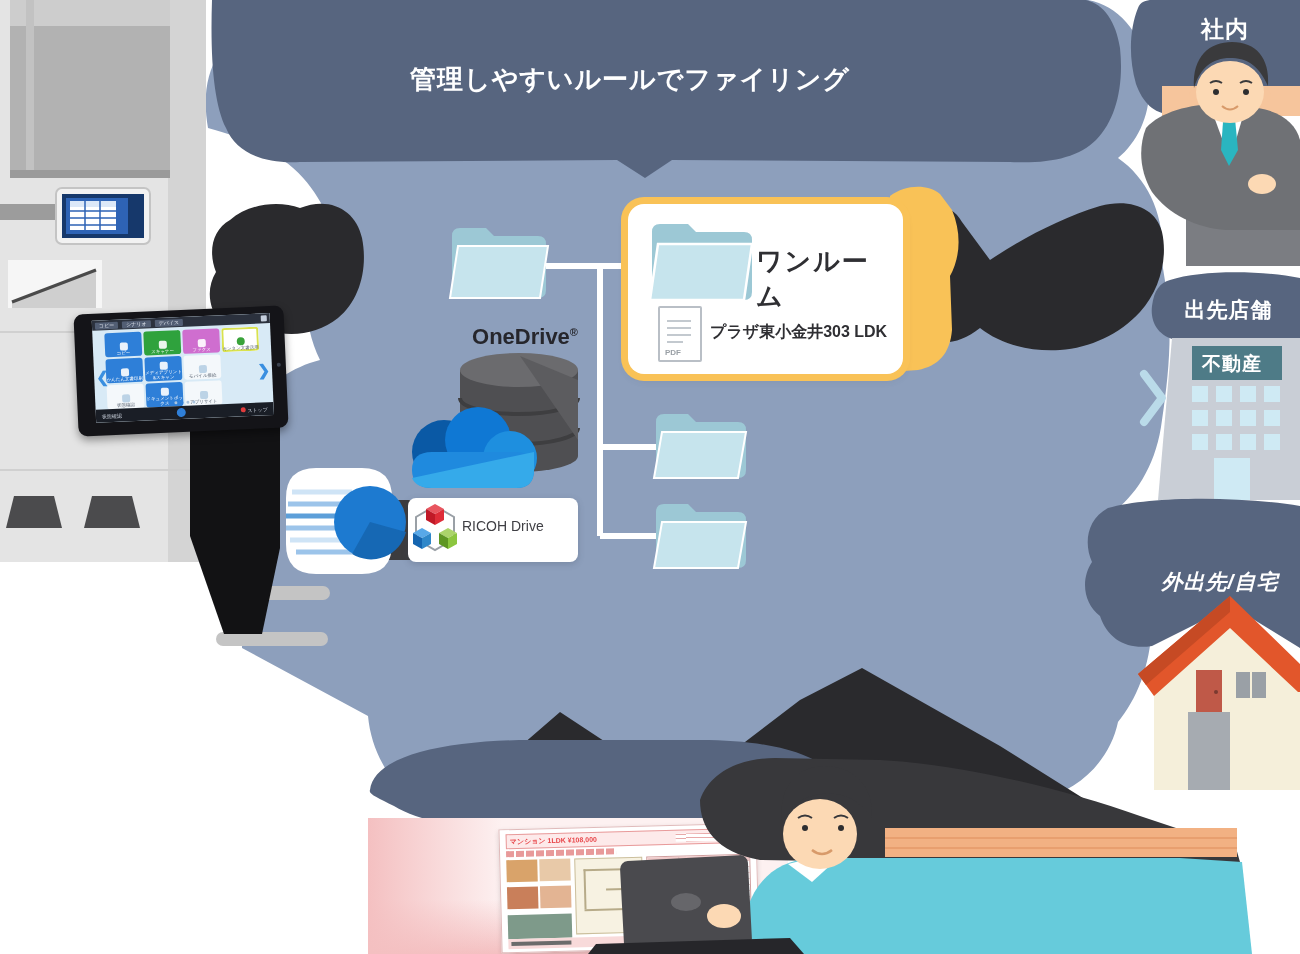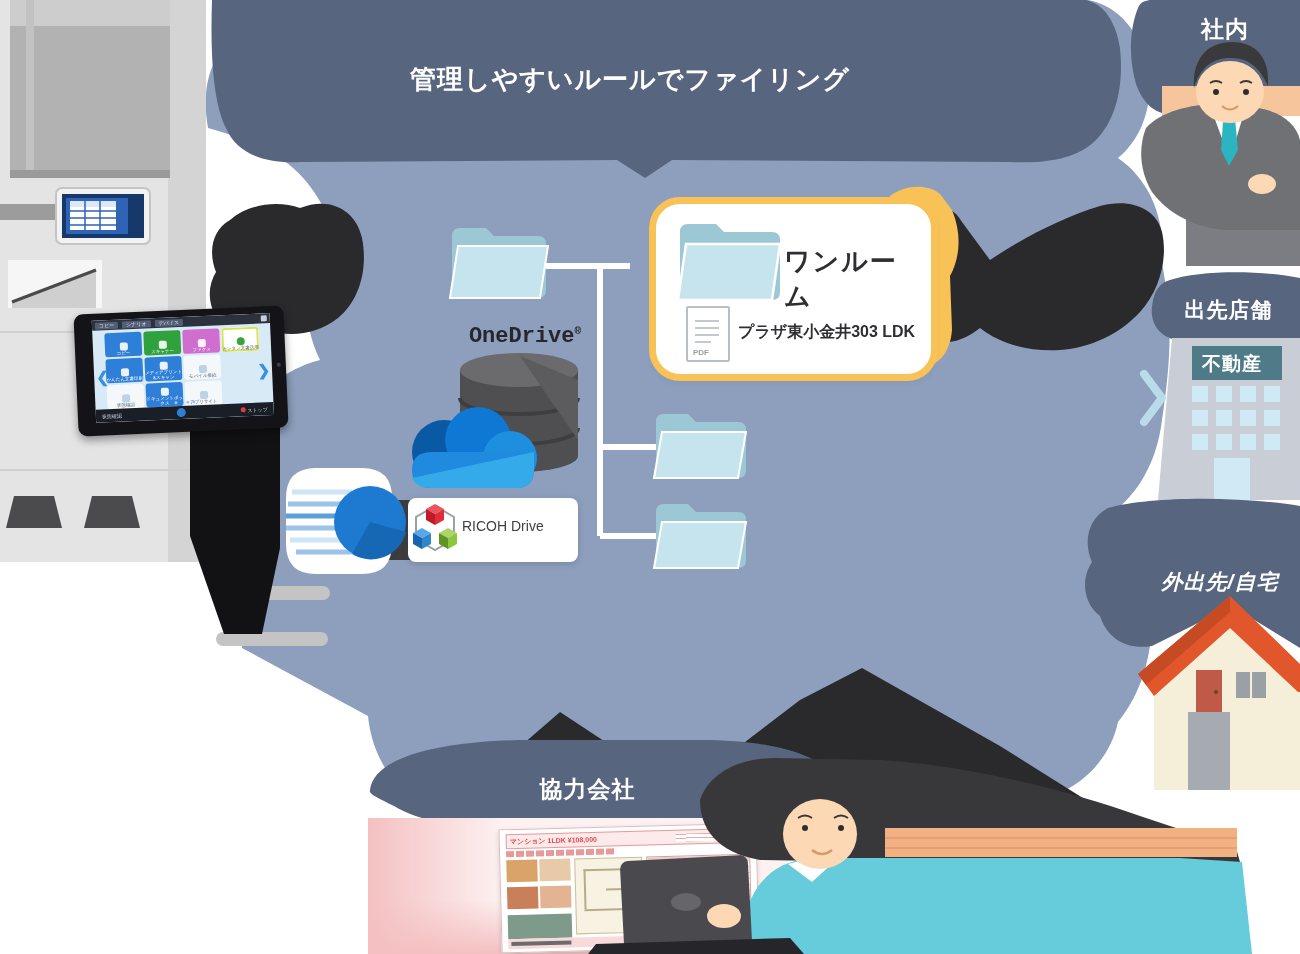--- a/index.html
+++ b/index.html
@@ -3,25 +3,25 @@
 <meta charset="utf-8">
 <style>
   html,body{margin:0;padding:0;background:#fff;}
   .stage{position:relative;width:1300px;height:954px;overflow:hidden;background:#fff;
          font-family:"Liberation Sans",sans-serif;}
   .stage svg{position:absolute;left:0;top:0;}
   .lbl{position:absolute;color:#fff;font-weight:700;text-align:center;letter-spacing:1px;}
   .banner-text{position:absolute;left:300px;top:60px;width:660px;text-align:center;
                color:#fff;font-weight:700;font-size:26px;line-height:38px;letter-spacing:1px;}
   .onedrive-label{position:absolute;left:455px;top:324px;width:140px;text-align:center;
-                  color:#26262c;font-weight:700;font-size:22px;font-family:Liberation Mono, monospace;}
+                  color:#26262c;font-weight:700;font-size:22px;}
   .onedrive-label .reg{font-size:11px;vertical-align:super;}
   
   .card{position:absolute;left:628px;top:204px;width:275px;height:170px;background:#fff;
-        border-radius:24px;box-shadow:0 0 0 7px #f9c257,0 4px 10px rgba(60,70,90,.25);margin-left:28px;}
+        border-radius:16px;box-shadow:0 0 0 7px #f9c257,0 4px 10px rgba(60,70,90,.25);}
   .card .folder-big{position:absolute;left:22px;top:16px;}
   .card .room{position:absolute;left:128px;top:40px;width:140px;font-size:26px;font-weight:700;
               color:#2f2f33;letter-spacing:2px;}
   .card .pdf{position:absolute;left:30px;top:102px;width:40px;height:52px;background:#fff;
              border:2px solid #b9bfc6;border-radius:2px;}
   .card .pdf i{position:absolute;left:7px;height:2px;background:#c3c9cf;width:24px;}
   .card .pdf .t{position:absolute;left:5px;bottom:3px;font-size:8px;font-weight:700;
                 color:#9aa0a6;font-style:normal;background:none;height:auto;width:auto;}
   .card .file{position:absolute;left:82px;top:118px;width:185px;font-size:16px;font-weight:700;
               color:#2f2f33;}
@@ -244,21 +244,20 @@
   </svg>
 
   <div class="banner-text">
     <div>管理しやすいルールでファイリング</div>
   </div>
 
   <div class="lbl" style="left:1150px;top:14px;width:150px;font-size:23px;">社内</div>
   <div class="lbl" style="left:1157px;top:296px;width:143px;font-size:21px;">出先店舗</div>
   <div class="lbl" style="left:1192px;top:351px;width:80px;font-size:19px;">不動産</div>
   <div class="lbl" style="left:1140px;top:568px;width:160px;font-size:21px;font-style:italic;">外出先/自宅</div>
-  <div class="lbl" style="left:500px;top:774px;width:175px;font-size:23px;">協力会社</div>
 
   <div class="onedrive-label">
     <span>OneDrive</span><span class="reg">®</span>
   </div>
 
   <div class="ricoh">
     <svg width="54" height="64" viewBox="0 0 54 64">
       <path d="M27,8 L46,19 L46,41 L27,52 L8,41 L8,19 Z" fill="none" stroke="#9aa0a6" stroke-width="2"></path>
       <g>
           <polygon points="27,6 36,11 27,16 18,11" fill="#e8555f"></polygon>

